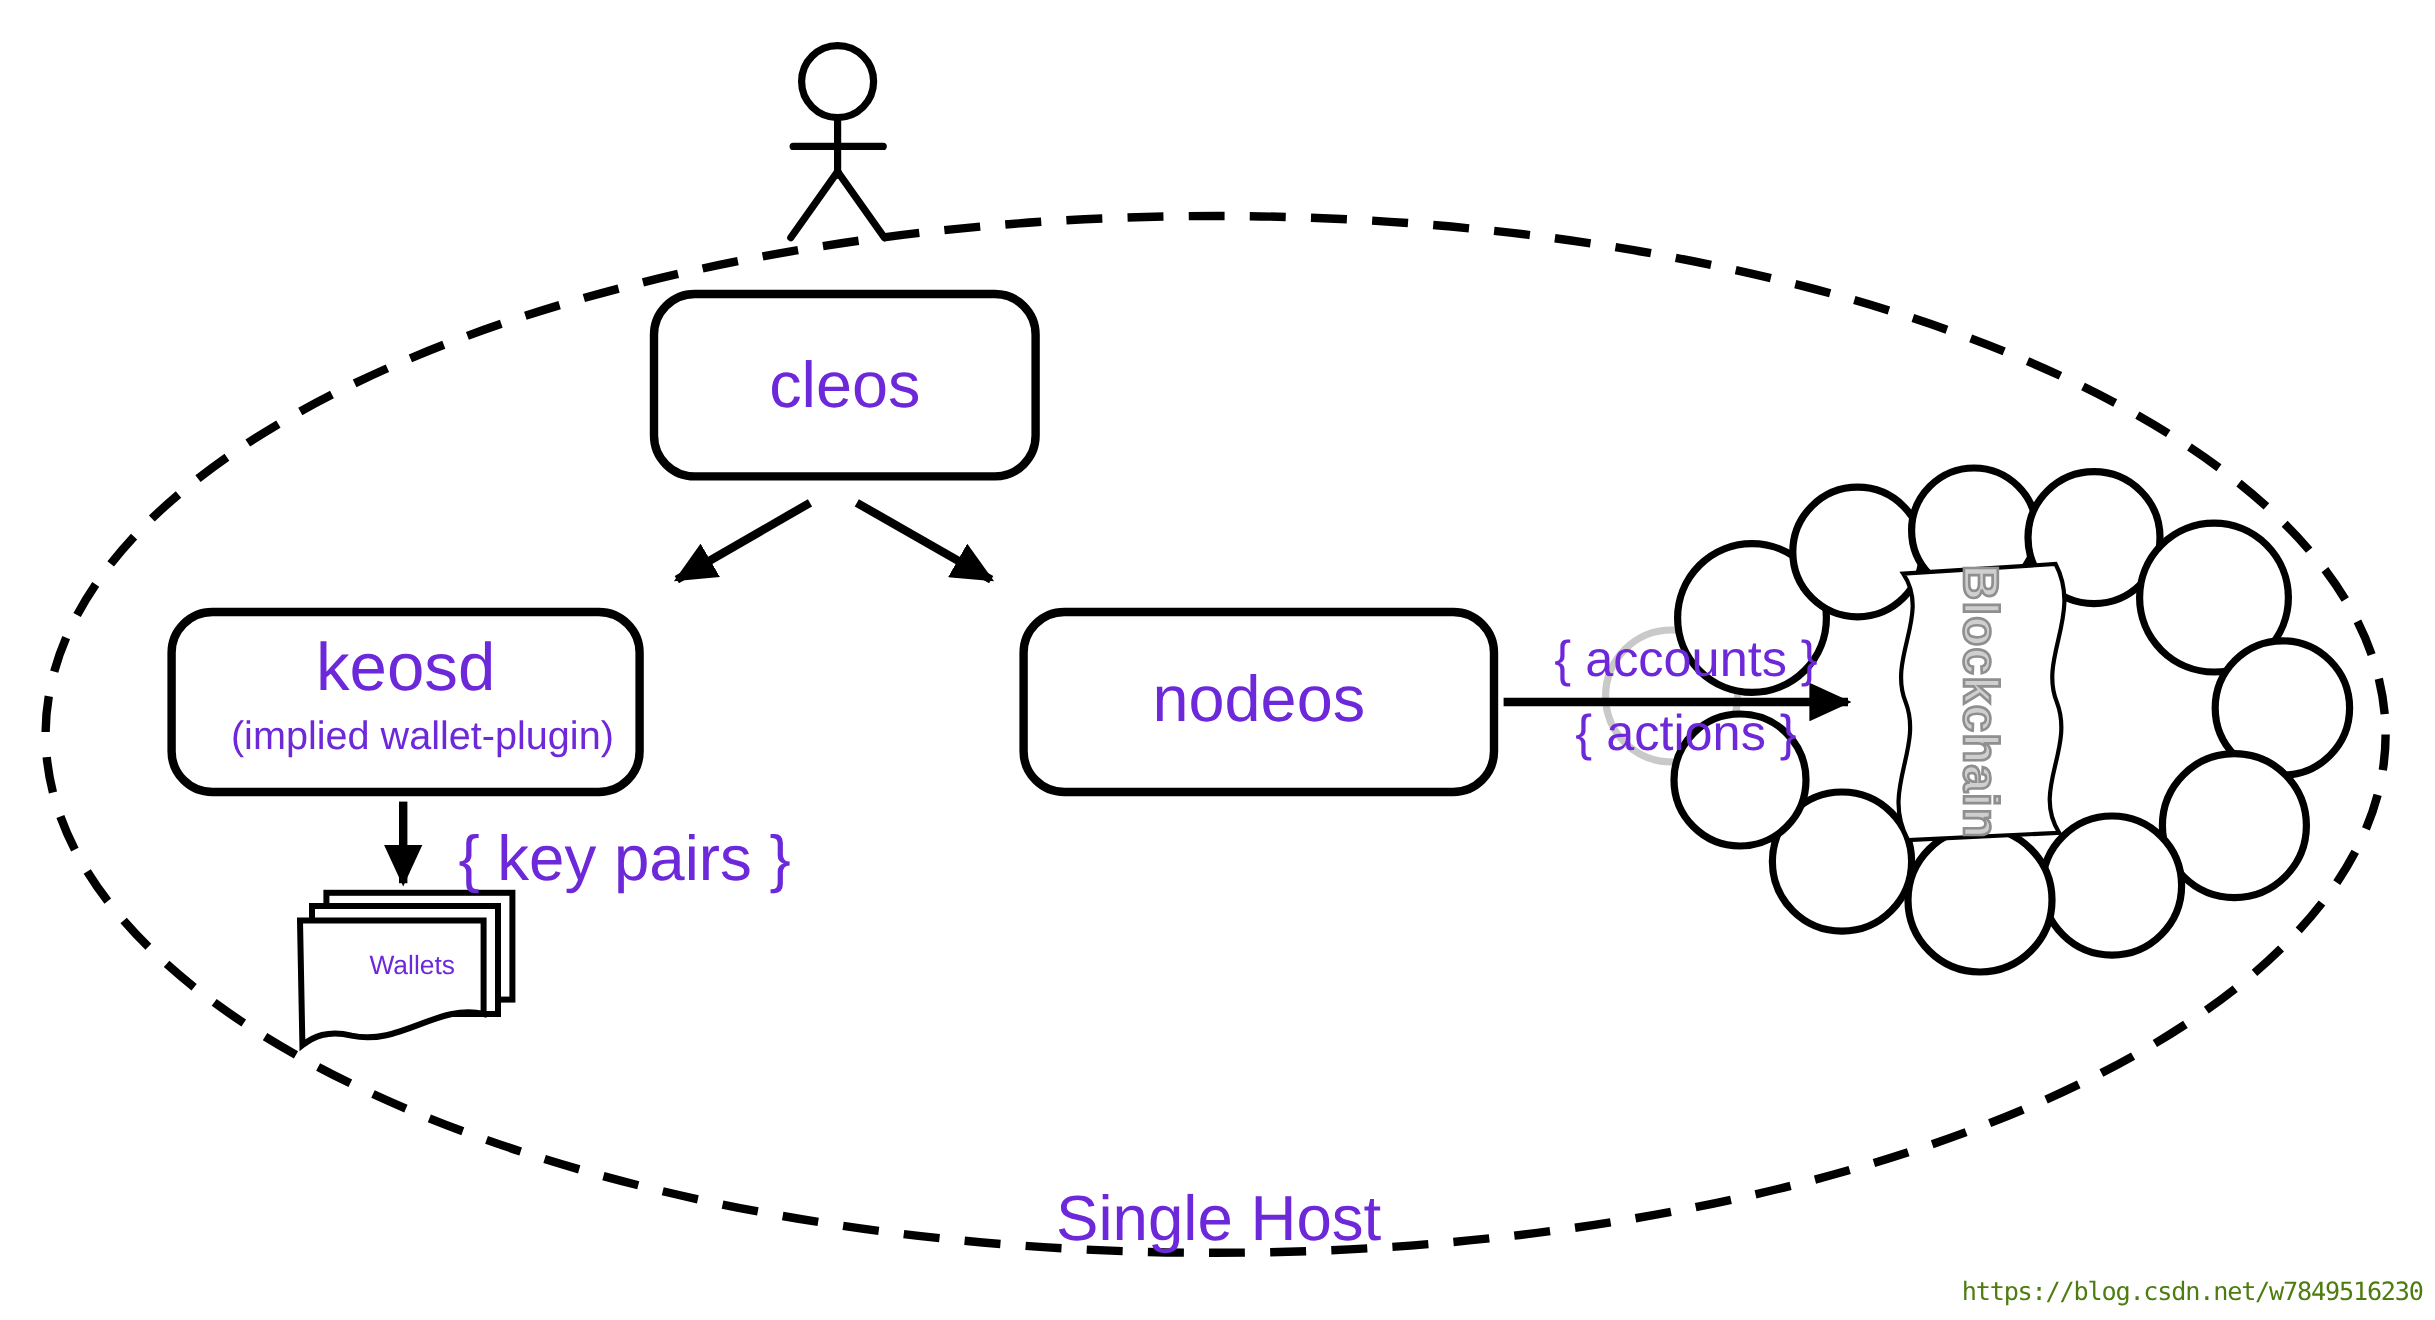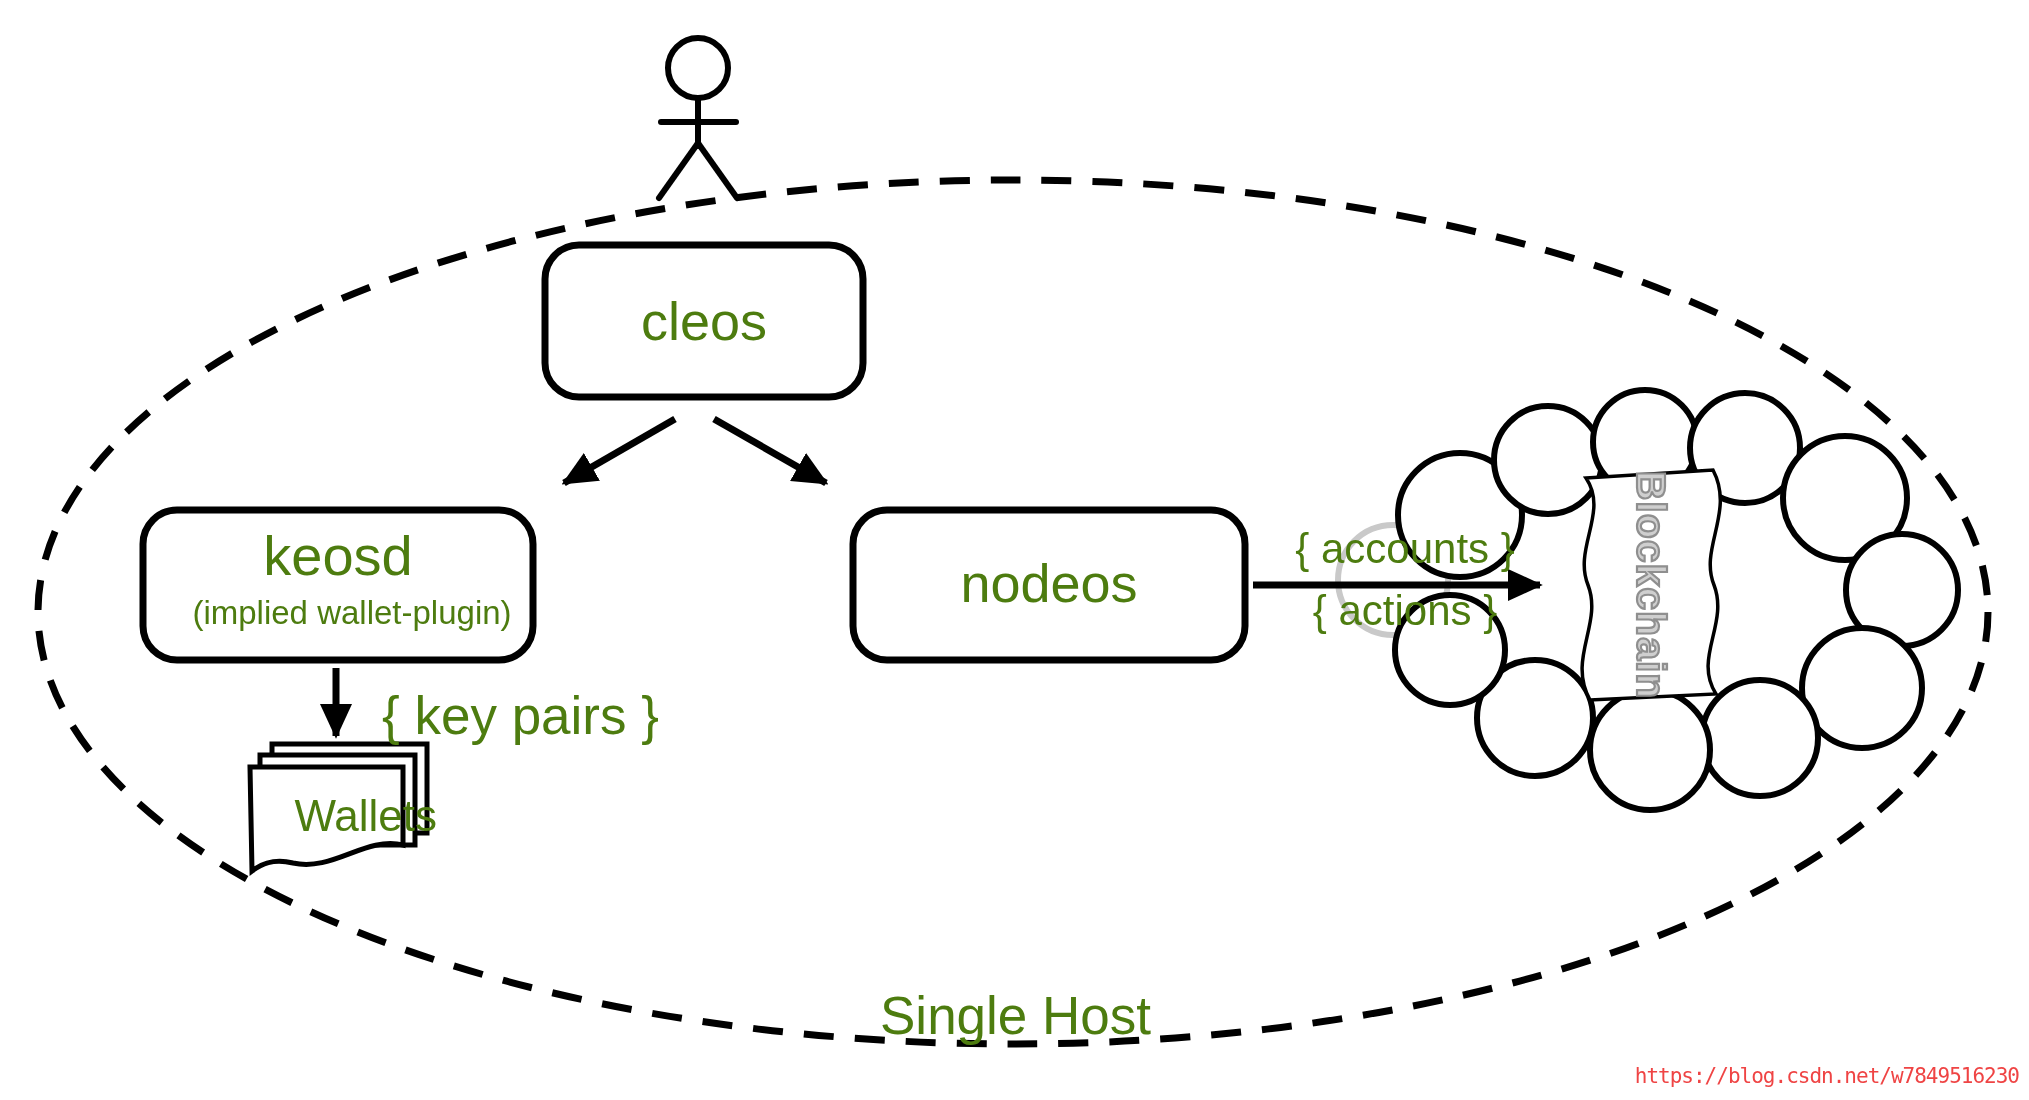--- a/index.html
+++ b/index.html
@@ -6,53 +6,53 @@
   #stage{
     position:relative;
     width:2029px;height:1100px;
     background:#ffffff;
     overflow:hidden;
     font-family:"Liberation Sans", sans-serif;
   }
   #diagram-svg{position:absolute;left:0;top:0;width:2029px;height:1100px;}
   .label{
     position:absolute;
-    color:#4d7c0f;
+    color:#6d28d9;
     text-align:center;
     white-space:nowrap;
     line-height:1.05;
   }
   .node-main{font-size:54px;}
   .node-sub{font-size:33px;}
   .edge-label{font-size:42px;}
   #cleos-label{left:545px;top:293px;width:318px;}
   #keosd-label{left:143px;top:527px;width:390px;font-size:56px;}
   #keosd-sublabel{left:157px;top:596px;width:390px;}
   #nodeos-label{left:853px;top:555px;width:392px;}
   #keypairs-label{left:382px;top:688px;text-align:left;font-size:53px;}
   #accounts-label{left:1275px;top:527px;width:260px;}
   #actions-label{left:1275px;top:589px;width:260px;}
-  #wallets-label{left:250px;top:793px;width:187px;font-size:44px;text-align:right;}
+  #wallets-label{left:250px;top:793px;width:187px;font-size:22px;}
   #singlehost-label{left:880px;top:988px;width:260px;font-size:53px;}
   #blockchain-label{
     left:1650px;top:585px;
     transform:translate(-50%,-50%) rotate(90deg);
     font-size:41px;
     font-weight:bold;
     letter-spacing:1px;
     color:#cfcfcf;
     -webkit-text-stroke:2.2px #8f8f8f;
   }
   #watermark{
     position:absolute;
     right:10px;top:1064px;
     font-family:"DejaVu Sans Mono", monospace;
     font-size:21px;
     letter-spacing:-1px;
-    color:#ef4444;
+    color:#4d7c0f;
   }
 </style>
 </head>
 <body>
 
 <div id="stage">
 
   <svg id="diagram-svg" viewBox="0 0 2029 1100">
     <defs>
       <marker id="ah" markerWidth="5" markerHeight="4.6" refX="4.6" refY="2.3" orient="auto" markerUnits="strokeWidth">

